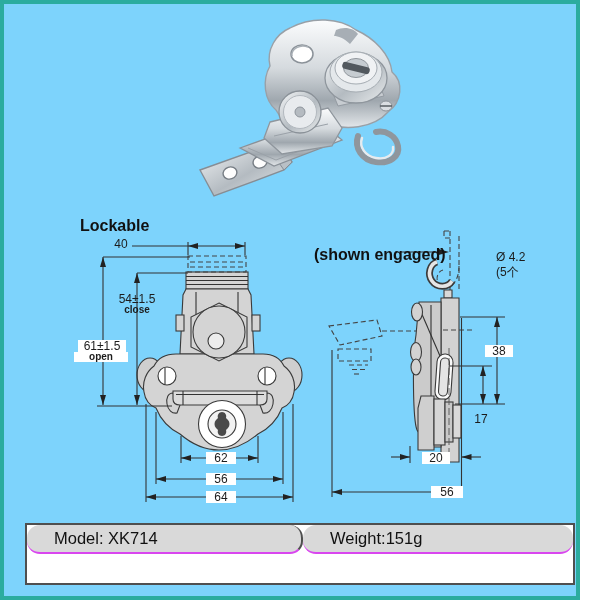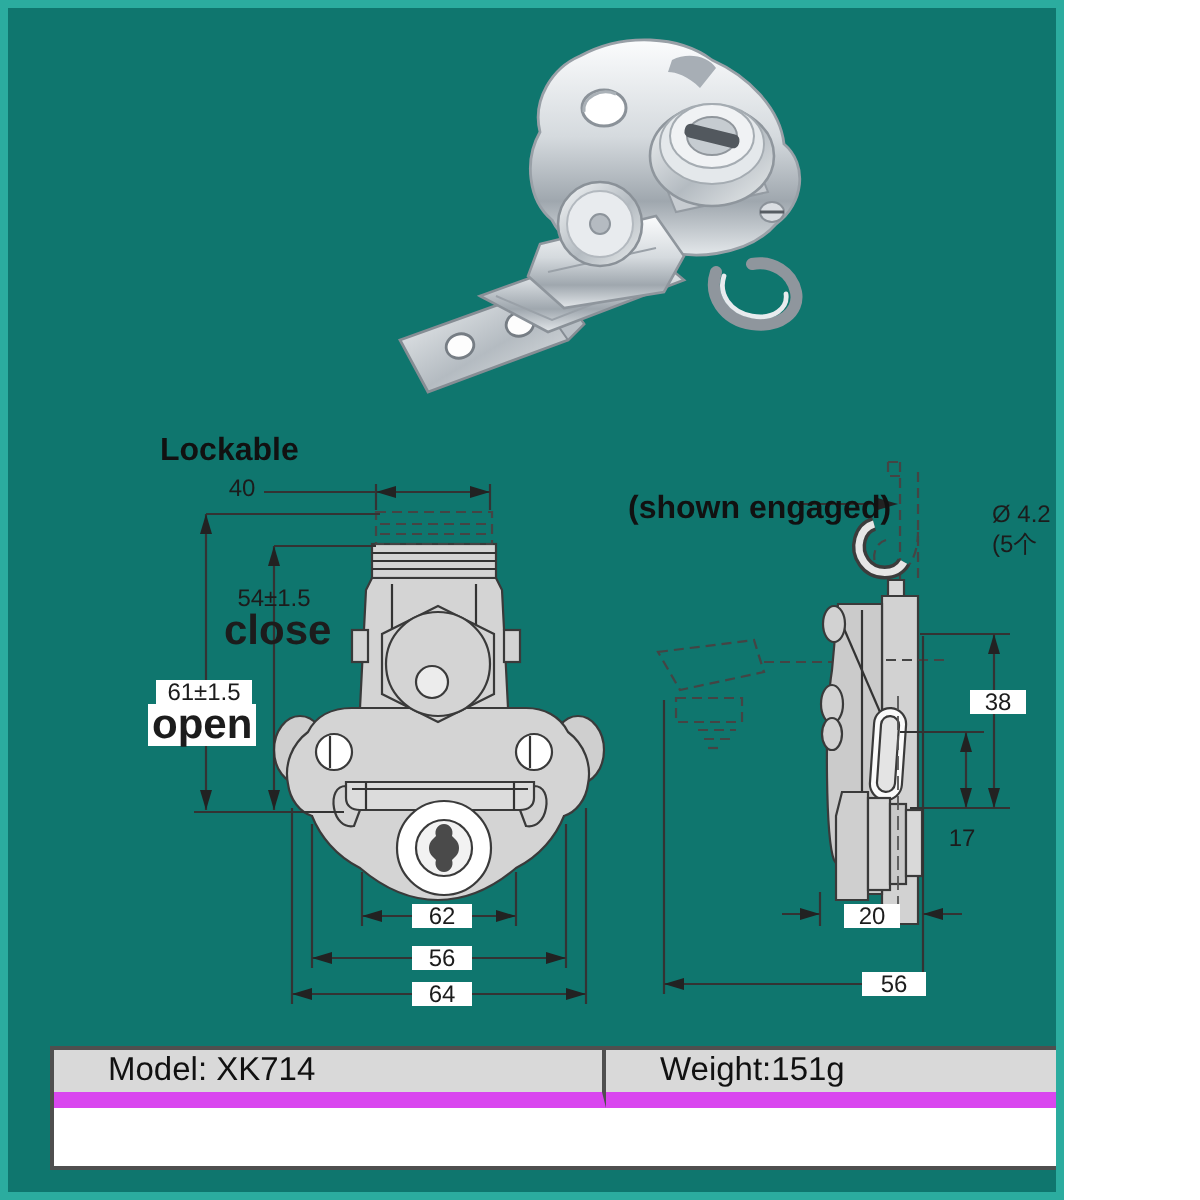--- a/index.html
+++ b/index.html
@@ -1,29 +1,29 @@
 <!DOCTYPE html>
 <html><head>
 <meta charset="utf-8">
 <style>
   html,body{margin:0;padding:0;background:#fff;}
-  .stage{position:relative;width:532px;height:600px;background:#0f766e;overflow:hidden;
+  .stage{position:relative;width:580px;height:600px;background:#7dd3fc;overflow:hidden;
          font-family:"Liberation Sans",sans-serif;color:#111;}
   .frame{position:absolute;left:0;top:0;right:0;bottom:0;border:4px solid #2BAC9F;pointer-events:none;}
   svg{position:absolute;}
   .ttl{position:absolute;font-weight:bold;font-size:16px;line-height:1.15;color:#111;white-space:nowrap;}
   .dim{position:absolute;font-size:12px;line-height:1;color:#1c1c1c;text-align:center;white-space:nowrap;}
   .dim.bg{background:#fff;padding:0 2px;}
-  .dim.word{font-weight:bold;font-size:21px;}
+  .dim.word{font-weight:bold;font-size:10px;}
   .spec{position:absolute;left:25px;top:523px;width:550px;height:62px;box-sizing:border-box;
         border:2px solid #4f4f4f;display:grid;grid-template-columns:276px 1fr;grid-template-rows:29px 1fr;
         font-size:16.5px;background:#fff;}
   .cell{display:flex;align-items:center;padding-left:27px;box-sizing:border-box;}
   .cell.c1{border-right:2px solid #4f4f4f;}
-  .cell.r1{background:#d9d9d9;border-bottom:8px solid #d946ef;}
+  .cell.r1{background:#d9d9d9;border-bottom:2px solid #d946ef;border-radius:13px;}
   .ln{stroke:#333;stroke-width:1.1;fill:none;}
   .th{stroke:#3a3a3a;stroke-width:1.1;}
   .dsh{stroke:#444;stroke-width:1.1;fill:none;stroke-dasharray:5 3;}
   .arr{fill:#222;stroke:none;}
 </style>
 </head>
 <body>
 
 <div class="stage">
 

